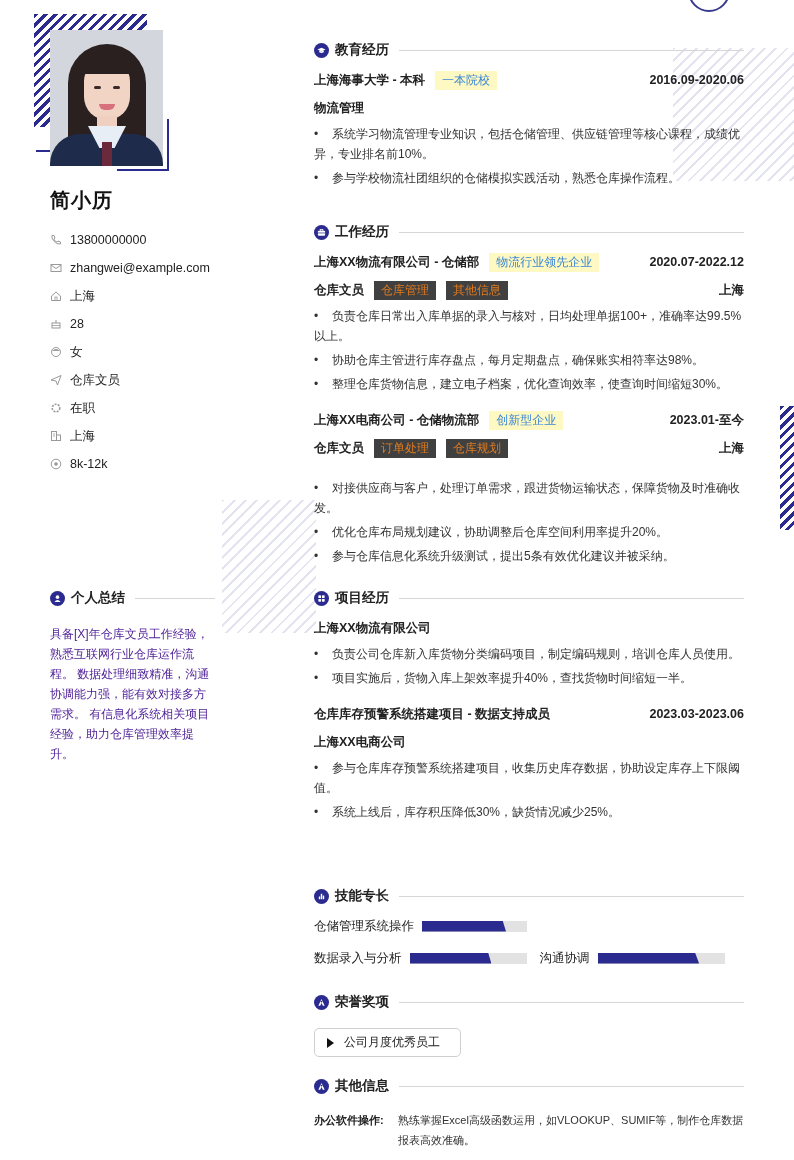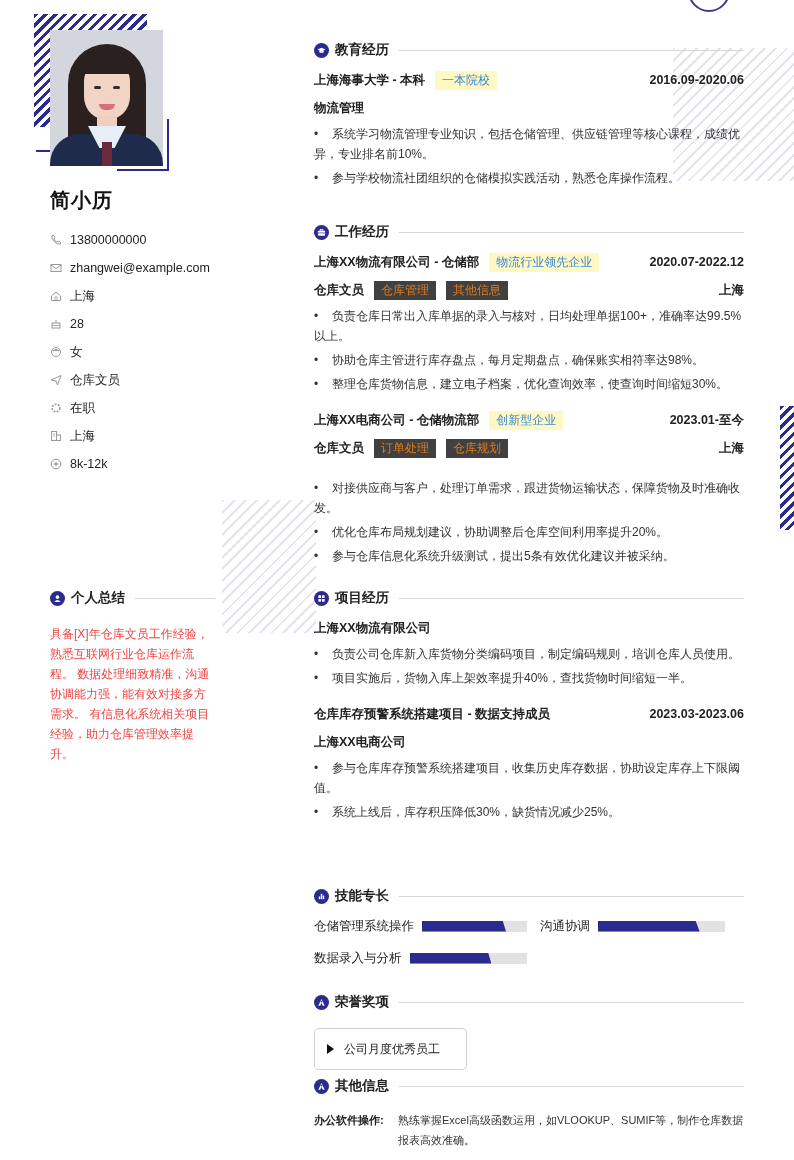--- a/index.html
+++ b/index.html
@@ -36,21 +36,21 @@
   .photo .tie { position: absolute; left: 52px; top: 112px; width: 10px; height: 24px; background: #6b2a3c; }
 
   
   .name { position: absolute; left: 50px; top: 187px; font-size: 20px; font-weight: bold; color: #111; letter-spacing: 1px; }
   .contacts { position: absolute; left: 50px; top: 226px; width: 200px; }
   .contact { display: flex; align-items: center; height: 28px; font-size: 12.5px; color: #222; }
   .contact .ic { width: 12px; height: 12px; margin-right: 8px; color: #999; display: inline-flex; align-items: center; justify-content: center; }
   .contact .ic svg { width: 12px; height: 12px; }
 
   .left-section-title { position: absolute; left: 50px; top: 588px; width: 165px; display: flex; align-items: center; }
-  .summary { position: absolute; left: 50px; top: 624px; width: 165px; font-size: 12px; line-height: 20px; color: #ef4444; }
+  .summary { position: absolute; left: 50px; top: 624px; width: 165px; font-size: 12px; line-height: 20px; color: #4c1d95; }
 
   
   .sec-head { display: flex; align-items: center; height: 20px; }
   .sec-icon { width: 15px; height: 15px; border-radius: 50%; background: #2b2b8f; display: inline-flex; align-items: center; justify-content: center; margin-right: 6px; flex-shrink: 0; }
   .sec-icon svg { width: 9px; height: 9px; }
   .sec-title { font-size: 13.5px; font-weight: bold; color: #222; white-space: nowrap; }
   .sec-line { flex: 1; height: 1px; background: #d6d6d6; margin-left: 10px; }
 
   
   .right { position: absolute; left: 314px; width: 430px; }
@@ -64,21 +64,21 @@
   ul.bullets li { font-size: 12px; line-height: 20px; color: #333; padding-left: 0; margin-bottom: 4px; text-indent: 0; }
   ul.bullets li .dot { display: inline-block; width: 18px; font-size: 12px; }
 
   
   .skills { display: flex; flex-wrap: wrap; }
   .skill { display: flex; align-items: center; height: 32px; margin-right: 13px; }
   .skill-label { font-size: 12.5px; color: #222; margin-right: 8px; white-space: nowrap; }
   .skill-bar { position: relative; height: 11px; background: #e2e2e2; }
   .skill-fill { position: absolute; left: 0; top: 0; height: 11px; background: #2b2b8f; clip-path: polygon(0 0, 96% 0, 100% 100%, 0 100%); }
 
-  .award { display: inline-flex; align-items: center; border: 1px solid #cfcfcf; border-radius: 5px; height: 42px; padding: 0 26px 0 12px; font-size: 12px; color: #222; }
+  .award { display: inline-flex; align-items: center; border: 1px solid #cfcfcf; border-radius: 5px; height: 29px; padding: 0 20px 0 12px; font-size: 12px; color: #222; }
   .award .tri { width: 0; height: 0; border-left: 7px solid #111; border-top: 5px solid transparent; border-bottom: 5px solid transparent; margin-right: 10px; }
 
   .other-row { display: flex; font-size: 11px; line-height: 20px; }
   .other-label { font-weight: bold; color: #222; width: 84px; flex-shrink: 0; }
   .other-val { color: #333; }
 </style>
 </head>
 <body>
 
 <div class="deco deco-top-circle"></div>
@@ -335,31 +335,31 @@
   </div>
   <div style="height:4px"></div>
   <div class="skills">
     <div class="skill">
       <span class="skill-label">仓储管理系统操作</span>
       <span class="skill-bar" style="width:105px">
           <span class="skill-fill" style="width:80%"></span>
         </span>
     </div>
     <div class="skill">
+      <span class="skill-label">数据录入与分析</span>
+      <span class="skill-bar" style="width:117px">
+          <span class="skill-fill" style="width:70%"></span>
+        </span>
+    </div>
+    <div class="skill">
       <span class="skill-label">沟通协调</span>
       <span class="skill-bar" style="width:127px">
           <span class="skill-fill" style="width:80%"></span>
         </span>
     </div>
-    <div class="skill">
-      <span class="skill-label">数据录入与分析</span>
-      <span class="skill-bar" style="width:117px">
-          <span class="skill-fill" style="width:70%"></span>
-        </span>
-    </div>
   </div>
 </div>
 
 <div class="right" style="top:992px;">
   <div class="sec-head">
     <span class="sec-icon">
         <svg viewBox="0 0 10 10">
           <path d="M5 1 L8.5 8.5 L6.5 8.5 L5 5.5 L3.5 8.5 L1.5 8.5 Z" fill="#fff"></path>
           <circle cx="5" cy="4" r="1" fill="#2b2b8f"></circle>
         </svg>

